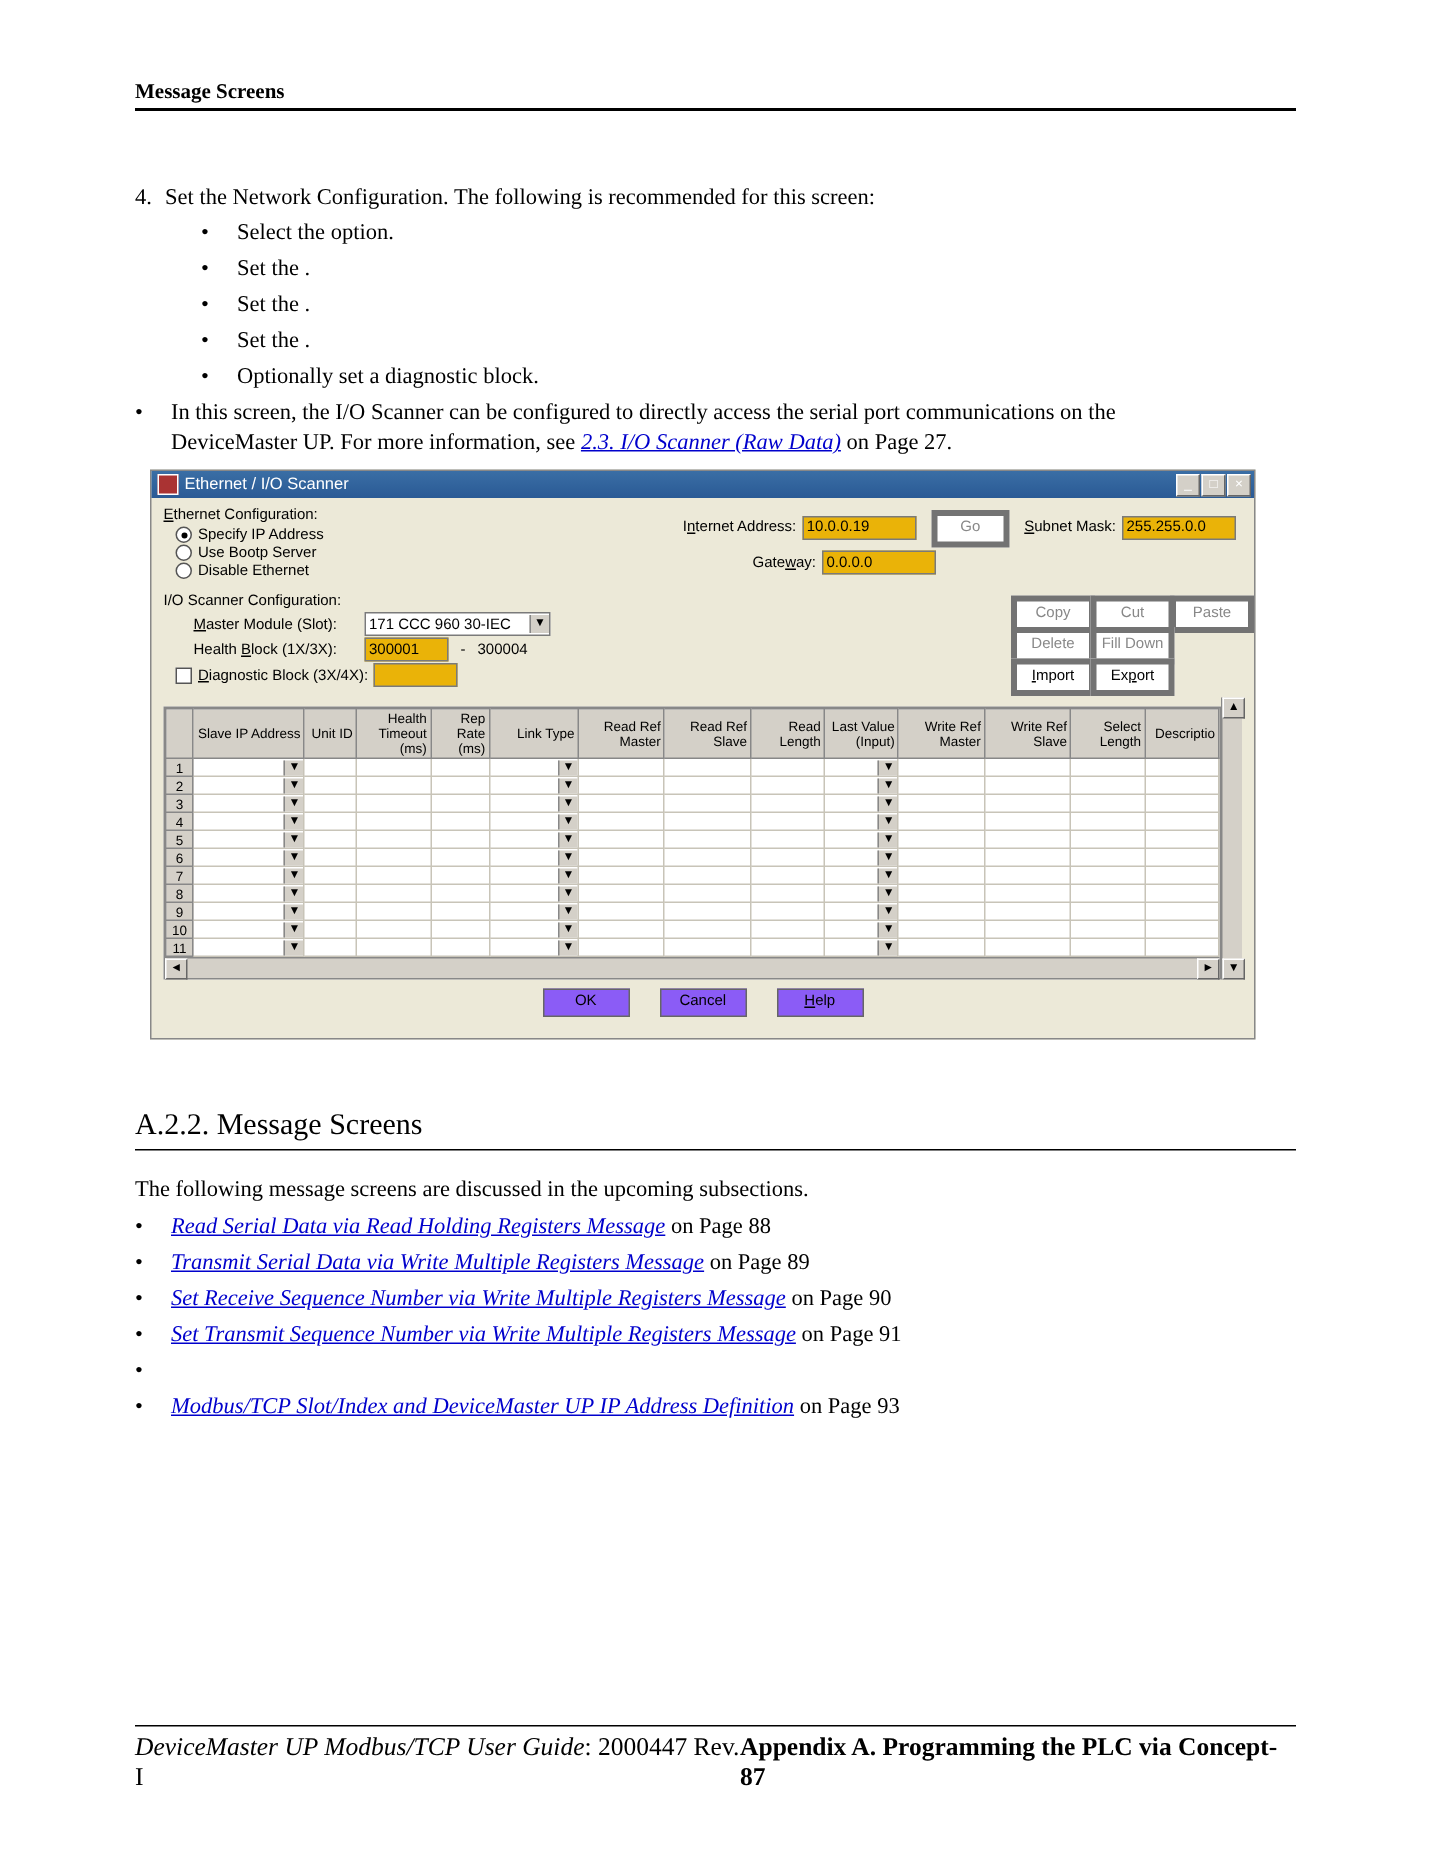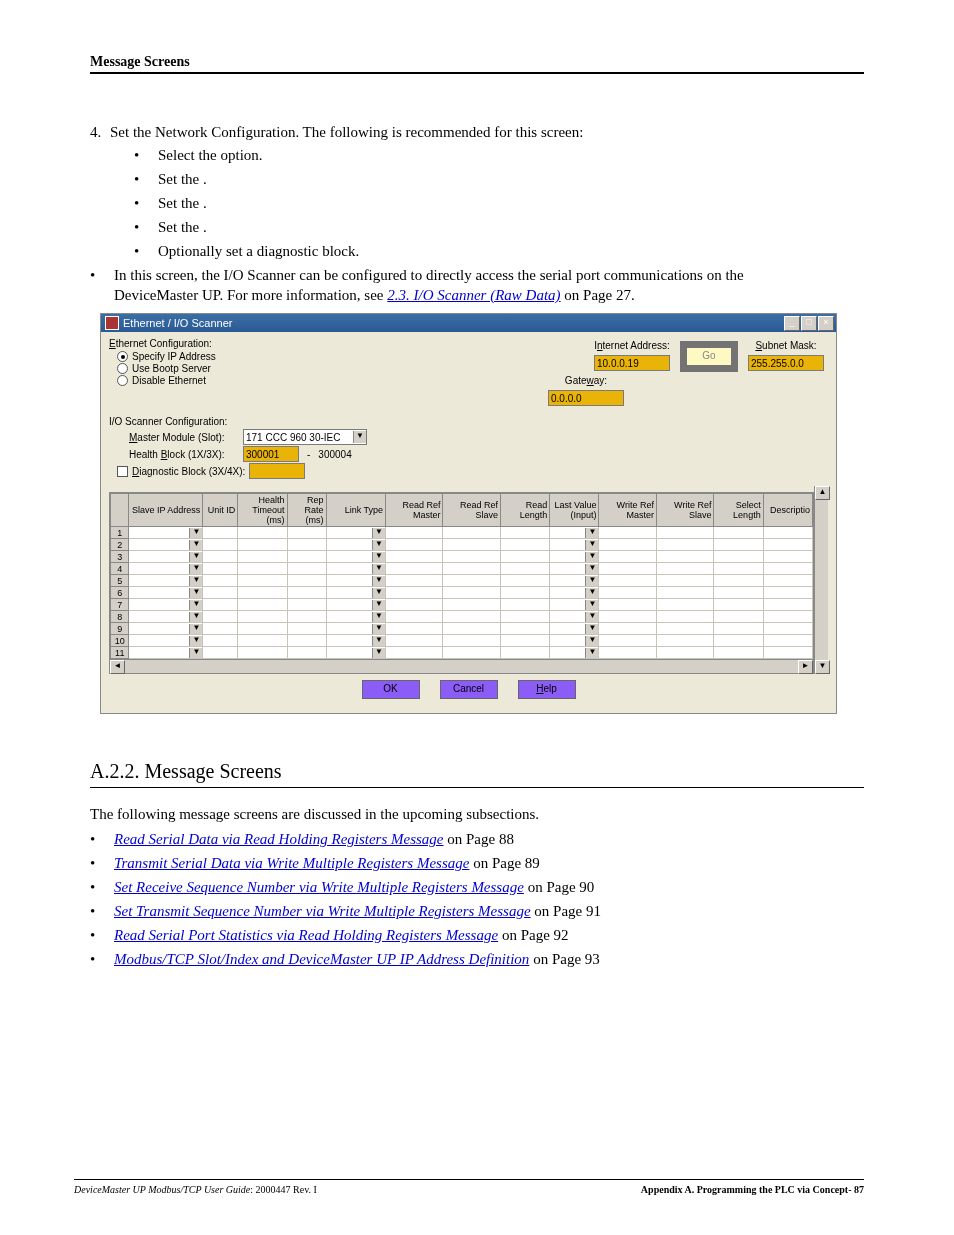--- a/index.html
+++ b/index.html
@@ -56,23 +56,23 @@
   .panelbody { padding: 6px 8px 6px 8px; }
   .group-label { margin-bottom: 2px; }
   .radio-row, .chk-row { display: flex; align-items: center; gap: 4px; margin: 1px 0 1px 8px; }
   .radio { width: 9px; height: 9px; border: 1px solid #555; border-radius: 50%; background: #fff; display:inline-flex; align-items:center; justify-content:center; }
   .radio.sel::after { content:""; width:4px; height:4px; background:#000; border-radius:50%; display:block; }
   .chk { width: 9px; height: 9px; border: 1px solid #555; background:#fff; }
 
   .toprow { display:flex; }
   .left-cfg { width: 270px; }
   .right-cfg { flex:1; display:flex; flex-direction:column; align-items:flex-end; gap:2px; padding-top:2px; padding-right:4px;}
-  .field-row { display:flex; align-items:center; gap:4px; margin-bottom:2px; justify-content:space-between;flex-direction:column;}
+  .field-row { display:flex; align-items:center; gap:4px; margin-bottom:2px; justify-content:space-between;}
   .tinput { border:1px solid #7a7a7a; background:#eab308; height:14px; padding:0 2px; font-size:10px; }
-  .btn { border:7px solid #737373; background:#fef9c3; color:#888; width:44px; height:17px; font-size:10px; text-align:center; line-height:15px; }
+  .btn { border:4px solid #737373; background:#ffffff; color:#888; width:44px; height:17px; font-size:10px; text-align:center; line-height:15px; }
   .btn.dark { color:#000; }
 
   .scanner-cfg { margin-top: 8px; display:flex; }
   .scanner-left { flex:1; }
   .scanner-btns { display:grid; grid-template-columns: repeat(3, 48px); grid-auto-rows: 18px; gap:3px 5px; align-content:start; padding-top:2px;}
   .scanner-btns .btn { width:48px; }
 
   .line-row { display:flex; align-items:center; gap:4px; margin:1px 0 1px 20px; }
   .lbl { min-width: 110px; text-align:left; }
   .dropdown { border:1px solid #7a7a7a; background:#fff; height:14px; display:flex; align-items:center; justify-content:space-between; padding-left:2px; font-size:10px;}
@@ -90,24 +90,24 @@
   .vscroll { width:13px; background:#d4d0c8; border-left:1px solid #888; display:flex; flex-direction:column; justify-content:space-between;}
 
   .dlg-footer { display:flex; justify-content:center; gap:20px; padding:6px 0 8px 0;}
   .dlg-footer .btn { width:56px; color:#000; background:#8b5cf6; border:1px solid #666; }
 
   h2.section { font-family: "Times New Roman", serif; font-weight:normal; font-size:20px; margin: 46px 0 4px 0;}
   .sec-rule { border:0; border-top:1.5px solid #000; margin:2px 0 18px 0;}
   .link { color: #0000cc; text-decoration: underline; font-style: italic; }
 
   .footer {
-    position:absolute; left:74px; right:90px; bottom:40px;
+    position:absolute; left:90px; right:90px; bottom:40px;
     border-top:1.5px solid #000; padding-top:4px;
     display:flex; justify-content:space-between;
-    font-size:10px;
+    font-size:17px;
   }
   .footer .l { font-style:normal; }
   .footer .l em { font-style:italic; }
   u.k { text-decoration: underline; }
 </style>
 </head>
 <body>
 
 <div class="header-bar">
   <span>Message Screens</span>
@@ -213,20 +213,30 @@
             <span class="lbl">Health <u class="k">B</u>lock (1X/3X):</span>
             <input class="tinput" style="width: 50px;" value="300001">
             <span style="margin:0 4px;">-</span>
             <span>300004</span>
           </div>
           <div class="line-row" style="margin-left:8px;">
             <span class="chk"></span>
             <span><u class="k">D</u>iagnostic Block (3X/4X):</span>
             <input class="tinput" style="width: 50px;">
           </div>
+        </div>
+        <div class="scanner-btns">
+          <div class="btn">Copy</div>
+          <div class="btn">Cut</div>
+          <div class="btn">Paste</div>
+          <div class="btn">Delete</div>
+          <div class="btn">Fill Down</div>
+          <div></div>
+          <div class="btn dark"><u class="k">I</u>mport</div>
+          <div class="btn dark">Ex<u class="k">p</u>ort</div>
         </div>
       </div>
 
       <div style="display:flex; margin-top:6px;">
         <div class="grid-wrap" style="flex:1;">
           <table class="sgrid" id="sgrid">
             <colgroup>
               <col style="width:18px">
                 <col style="width:72px">
                 <col style="width:34px">
@@ -607,21 +617,20 @@
       <div class="bullet-row">
         <span class="dot">•</span>
         <span><a href="#" class="link">Set Receive Sequence Number via Write Multiple Registers Message</a><span> on Page 90</span></span>
       </div>
       <div class="bullet-row">
         <span class="dot">•</span>
         <span><a href="#" class="link">Set Transmit Sequence Number via Write Multiple Registers Message</a><span> on Page 91</span></span>
       </div>
       <div class="bullet-row">
         <span class="dot">•</span>
-        <span><a href="#" class="link">Read Serial Port Statistics via Read Holding Registers Message</a><span> on Page 92</span></span>
       </div>
       <div class="bullet-row">
         <span class="dot">•</span>
         <span><a href="#" class="link">Modbus/TCP Slot/Index and DeviceMaster UP IP Address Definition</a><span> on Page 93</span></span>
       </div>
     </div>
 
 </div>
 
 <div class="footer">

